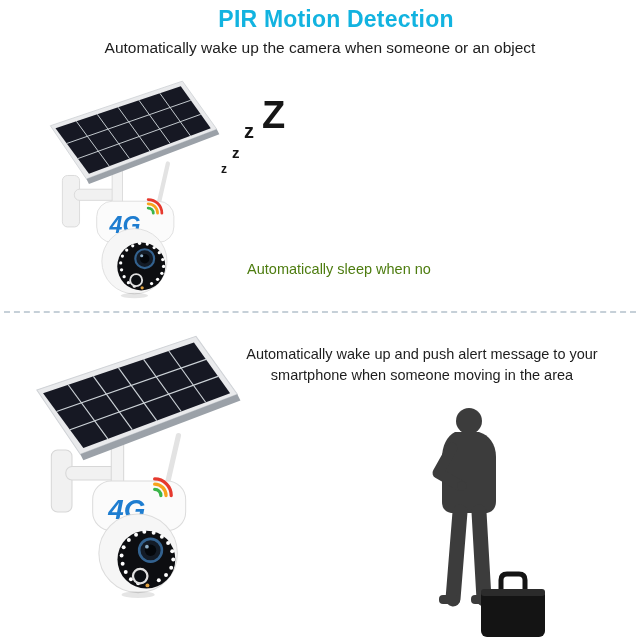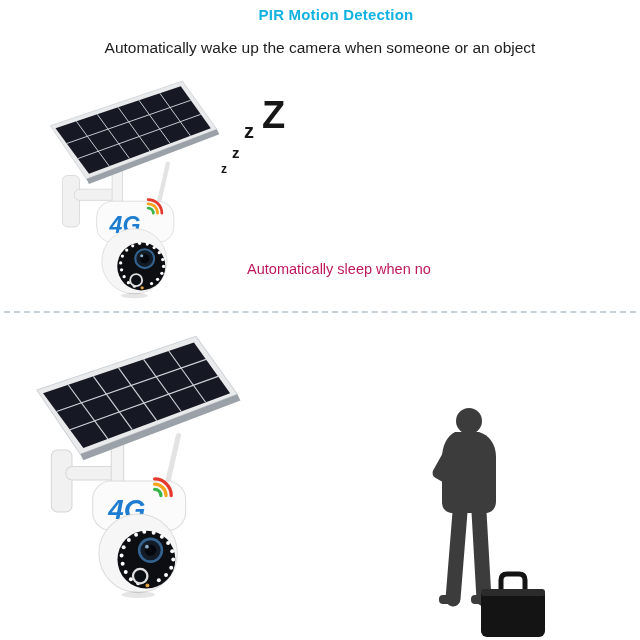--- a/index.html
+++ b/index.html
@@ -3,29 +3,29 @@
 <meta charset="utf-8">
 <style>
   html,body { margin:0; padding:0; background:#ffffff; }
   .canvas {
     position:relative; width:640px; height:640px; margin:0 auto;
     background:#ffffff; overflow:hidden;
     font-family:"Liberation Sans", sans-serif; color:#1d1d1d;
   }
   .title {
     position:absolute; top:6px; left:0; right:0; text-align:center;
-    font-size:15px; font-weight:bold; color:#12b3e0; letter-spacing:0.2px;padding-left:32px;
+    font-size:23px; font-weight:bold; color:#12b3e0; letter-spacing:0.2px;padding-left:32px;
   }
   .subtitle {
     position:absolute; top:37px; left:0; right:0; text-align:center;
     font-size:15.5px; line-height:1.42; color:#1d1d1d;
   }
   .caption-top {
     position:absolute; top:259px; left:233px; width:212px; text-align:center;
-    font-size:14.5px; line-height:1.45; color:#be185d;
+    font-size:14.5px; line-height:1.45; color:#4d7c0f;
   }
   .caption-bottom {
     position:absolute; top:344px; left:222px; width:400px; text-align:center;
     font-size:14.5px; line-height:1.45; color:#1d1d1d;
   }
   .divider {
     position:absolute; top:311px; left:4px; right:4px; height:0;
     border-top:2px dashed #c6d0d8;
   }
   .cam-top   { position:absolute; left:28px;  top:76px;  width:206px; height:223px; }
@@ -115,20 +115,24 @@
     <span class="zl z-small">z</span>
     <span class="zl z-tiny">z</span>
   </div>
 
   <div class="caption-top">
     <div>Automatically sleep when no</div>
   </div>
 
   <div class="divider"></div>
 
+  <div class="caption-bottom">
+    <div>Automatically wake up and push alert message to your</div>
+    <div>smartphone when someone moving in the area</div>
+  </div>
 
   <svg class="cam-bottom" viewBox="0 0 240 260">
     <g>
       <rect x="40" y="116" width="20" height="60" rx="6" fill="#f1f1f1" stroke="#d7d7d7"></rect>
       <rect x="54" y="132" width="50" height="13" rx="6" fill="#f1f1f1" stroke="#d7d7d7"></rect>
     </g>
     <rect x="98" y="96" width="12" height="56" fill="#f3f3f3" stroke="#d8d8d8"></rect>
     <path d="M152,150 L163,102" stroke="#e3e3e3" stroke-width="5" stroke-linecap="round" fill="none"></path>
     <g>
       <polygon points="26,58 180,6 220,62 68,120" fill="#e9eaec" stroke="#cfd2d6" stroke-width="1"></polygon>

